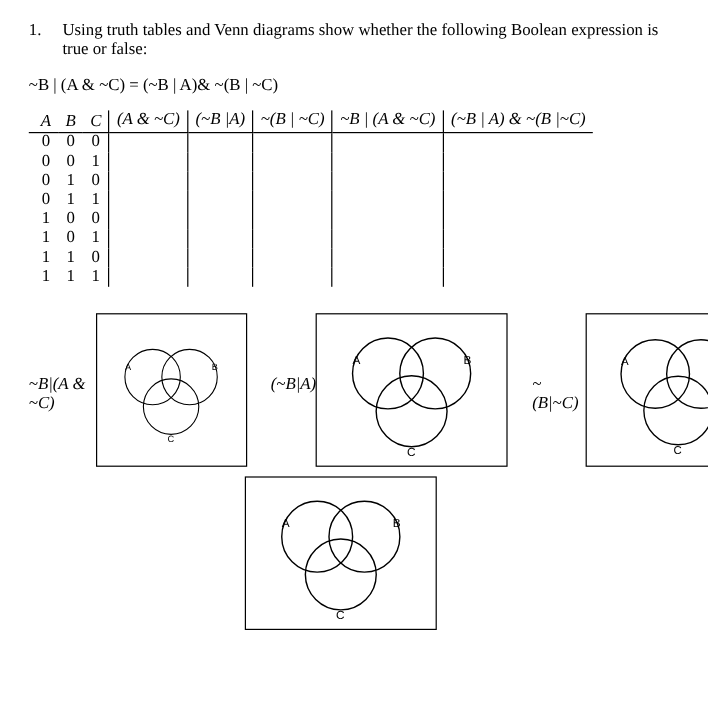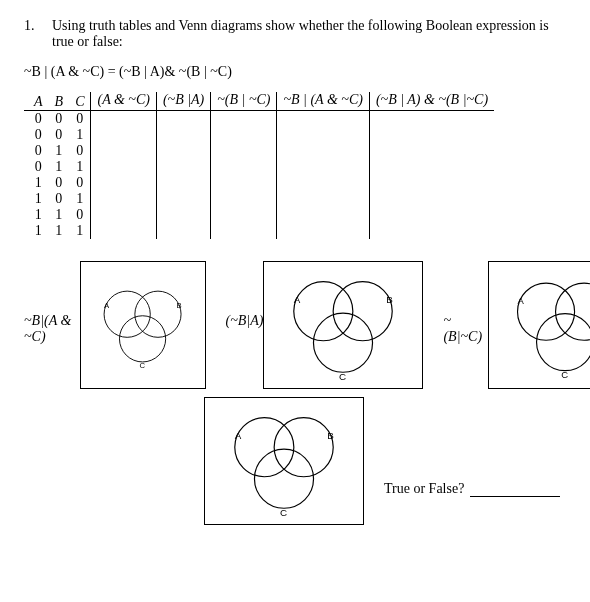--- a/index.html
+++ b/index.html
@@ -199,17 +199,13 @@
       <svg viewBox="0 0 160 128">
         <circle cx="60" cy="50" r="30"></circle>
           <circle cx="100" cy="50" r="30"></circle>
           <circle cx="80" cy="82" r="30"></circle>
         <text class="vlabel" x="30" y="42">A</text>
         <text class="vlabel" x="124" y="42">B</text>
         <text class="vlabel" x="76" y="120">C</text>
       </svg>
     </div>
   </div>
-  <div class="tf-wrap">
-    <span>True or False?</span>
-    <span class="tf-line"></span>
-  </div>
 </div>
 
 </body></html>

